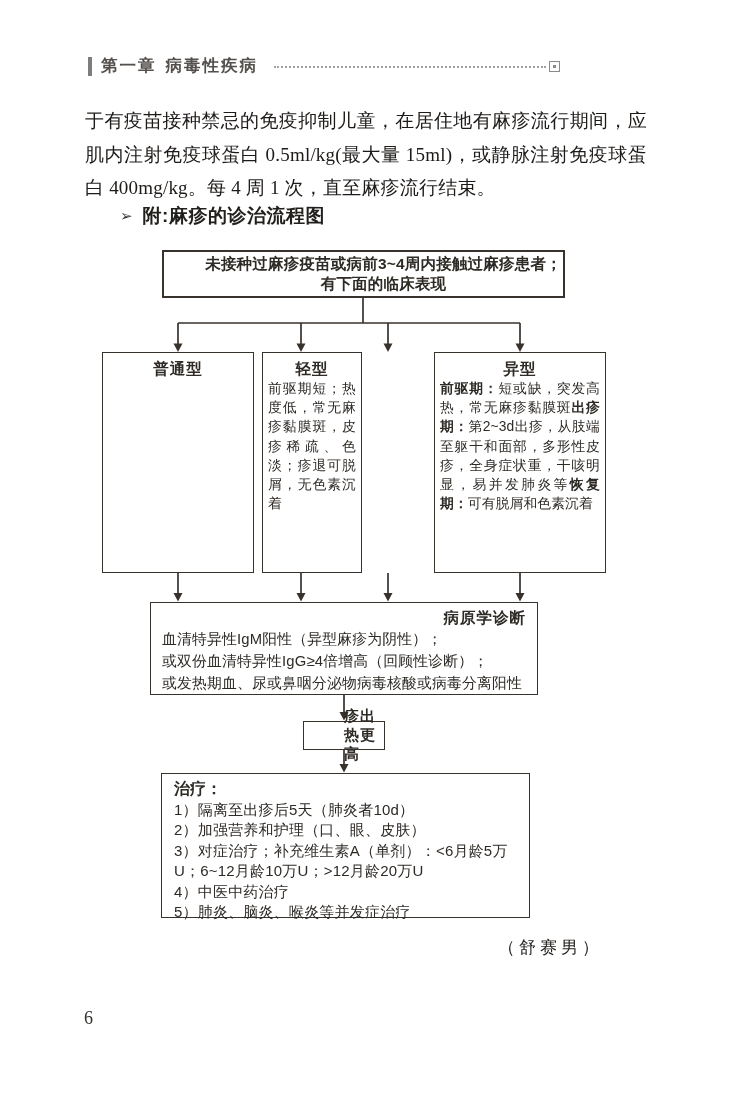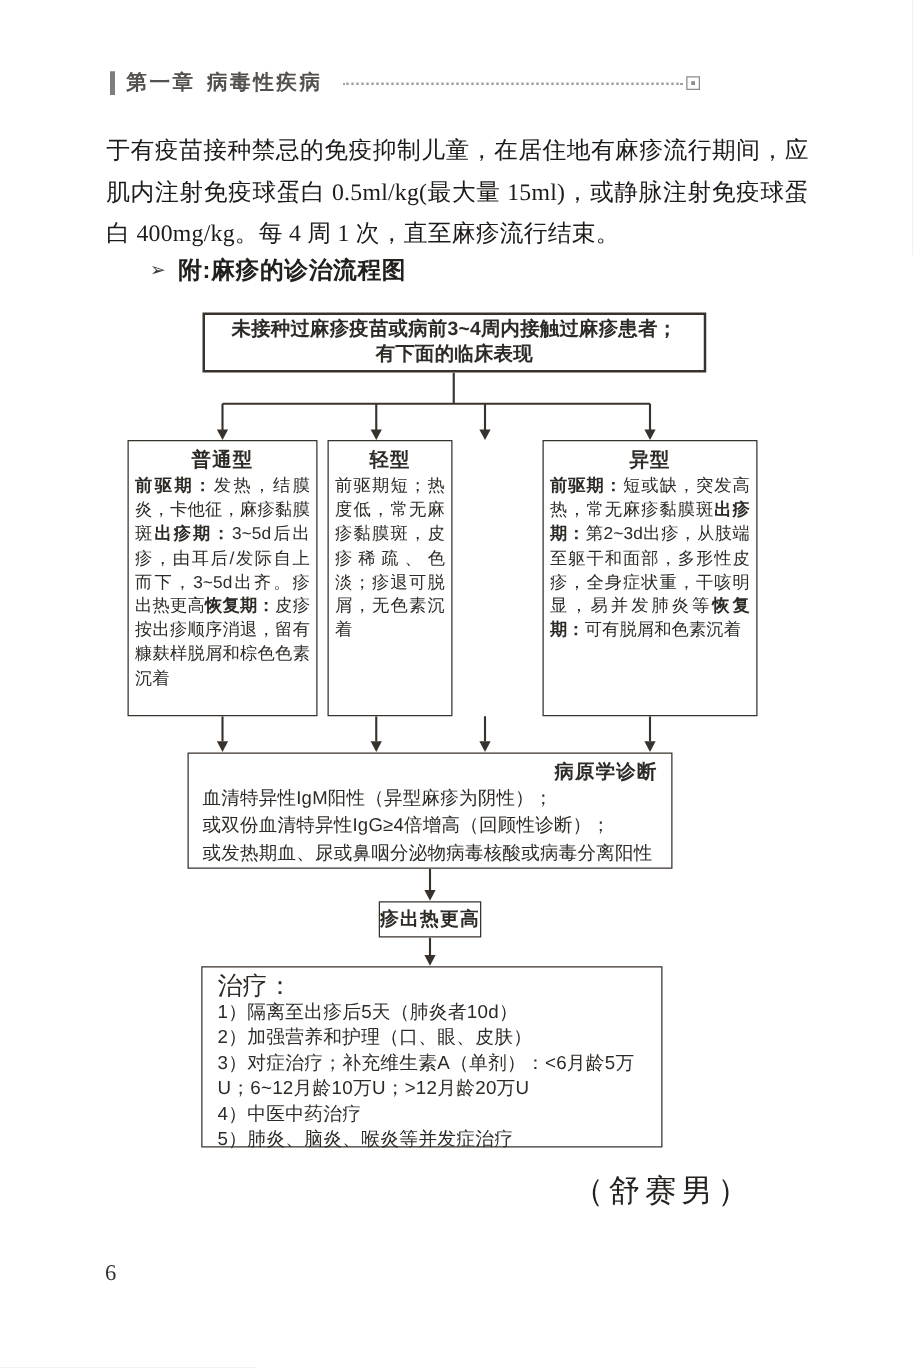--- a/index.html
+++ b/index.html
@@ -22,44 +22,44 @@
     font-family:"Liberation Serif",serif;font-size:19px;line-height:33.5px;
     color:#1d1a18;text-align:justify;letter-spacing:0.2px;
   }
   
   .attachment-line{position:absolute;left:120px;top:203px;display:flex;align-items:center;}
   .arrow-bullet{font-size:15px;color:#3a3530;margin-right:10px;}
   .att-text{font-size:19px;font-weight:bold;color:#22201d;letter-spacing:0.5px;}
   
   .flowchart{position:absolute;left:0;top:245px;width:730px;height:692px;}
   .fc-svg{position:absolute;left:0;top:0;width:730px;height:692px;}
-  .fc-box{position:absolute;background:#ffffff;border:1.7px solid #38322d;box-sizing:border-box;}
+  .fc-box{position:absolute;background:#ffffff;border:1.7px solid #38322d;box-sizing:border-box;padding-left:40px;}
   .entry{left:162px;top:5px;width:403px;height:48px;border-width:2px;
     display:flex;flex-direction:column;justify-content:center;align-items:center;
     font-size:15.5px;font-weight:600;line-height:20.5px;letter-spacing:0.2px;}
   .type-box{top:107px;height:221px;padding:5px 5px 0 5px;}
   .t0{left:102px;width:152px;}
   .t1{left:262px;width:100px;}
   .t2{left:349px;width:78px;}
   .t3{left:434px;width:172px;}
   .type-title{font-size:15.5px;font-weight:bold;text-align:center;line-height:21px;letter-spacing:1px;}
   .type-body{font-size:13.8px;line-height:19.2px;text-align:justify;letter-spacing:0.1px;}
   .bseg{font-weight:bold;}
   .diagnosis{left:150px;top:357px;width:388px;height:93px;padding:4px 11px 0 11px;}
   .diag-title{font-size:15.5px;font-weight:bold;text-align:right;line-height:21px;letter-spacing:1px;}
   .diag-line{font-size:14.8px;line-height:22px;letter-spacing:0.2px;}
   .confirm{left:303px;top:476px;width:82px;height:29px;border-width:1.6px;
     display:flex;align-items:center;justify-content:center;
     font-size:15px;font-weight:bold;letter-spacing:1px;}
   .treatment{left:161px;top:528px;width:369px;height:145px;padding:5px 12px 0 12px;}
-  .tr-label{font-size:20px;font-weight:normal;line-height:20.5px;}
+  .tr-label{font-size:16px;font-weight:bold;line-height:20.5px;}
   .tr-item{font-size:15px;line-height:20.5px;letter-spacing:0.2px;}
   
   .author{position:absolute;top:936px;right:127px;font-family:"Liberation Serif",serif;
-    font-size:25px;color:#24211e;letter-spacing:4px;}
+    font-size:17px;color:#24211e;letter-spacing:4px;}
   .page-number{position:absolute;left:84px;top:1008px;font-family:"Liberation Serif",serif;
     font-size:18px;color:#33302d;}
 </style>
 </head>
 <body>
 
 <div class="page">
 
   <div class="chapter-header">
     <span class="marker-bar"></span>
@@ -107,21 +107,20 @@
       </g>
     </svg>
 
     <div class="fc-box entry">
       <div>未接种过麻疹疫苗或病前3~4周内接触过麻疹患者；</div>
       <div>有下面的临床表现</div>
     </div>
 
     <div class="fc-box type-box t0">
       <div class="type-title">普通型</div>
-      <div class="type-body"><span class="bseg">前驱期：</span><span>发热，结膜炎，卡他征，麻疹黏膜斑</span><span class="bseg">出疹期：</span><span>3~5d后出疹，由耳后/发际自上而下，3~5d出齐。疹出热更高</span><span class="bseg">恢复期：</span><span>皮疹按出疹顺序消退，留有糠麸样脱屑和棕色色素沉着</span></div>
     </div>
 
     <div class="fc-box type-box t1">
       <div class="type-title">轻型</div>
       <div class="type-body"><span>前驱期短；热度低，常无麻疹黏膜斑，皮疹稀疏、色淡；疹退可脱屑，无色素沉着</span></div>
     </div>
 
 
     <div class="fc-box type-box t3">
       <div class="type-title">异型</div>

